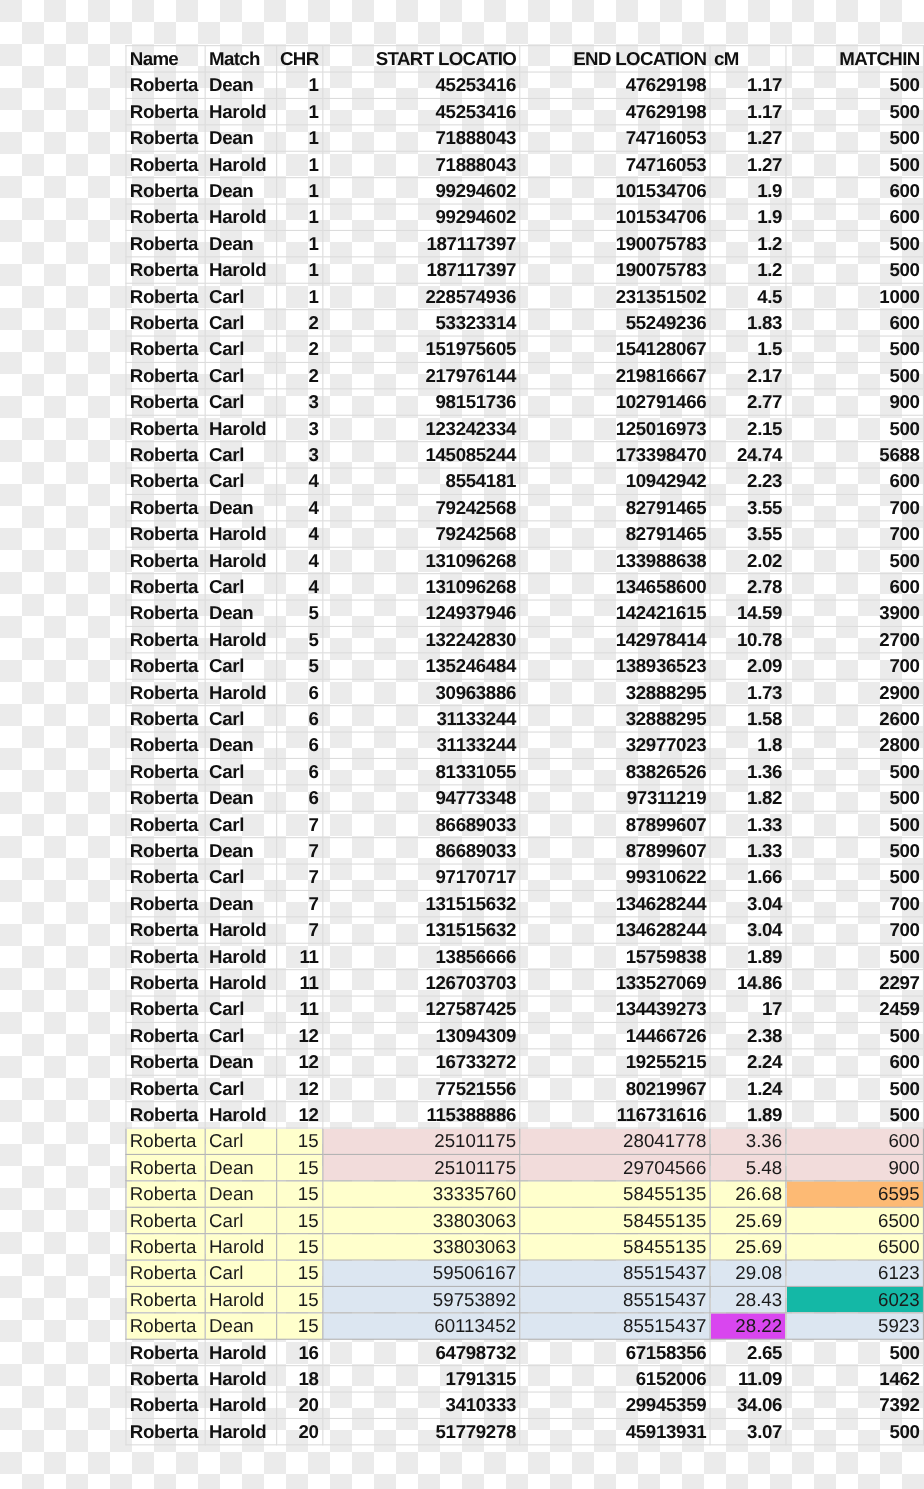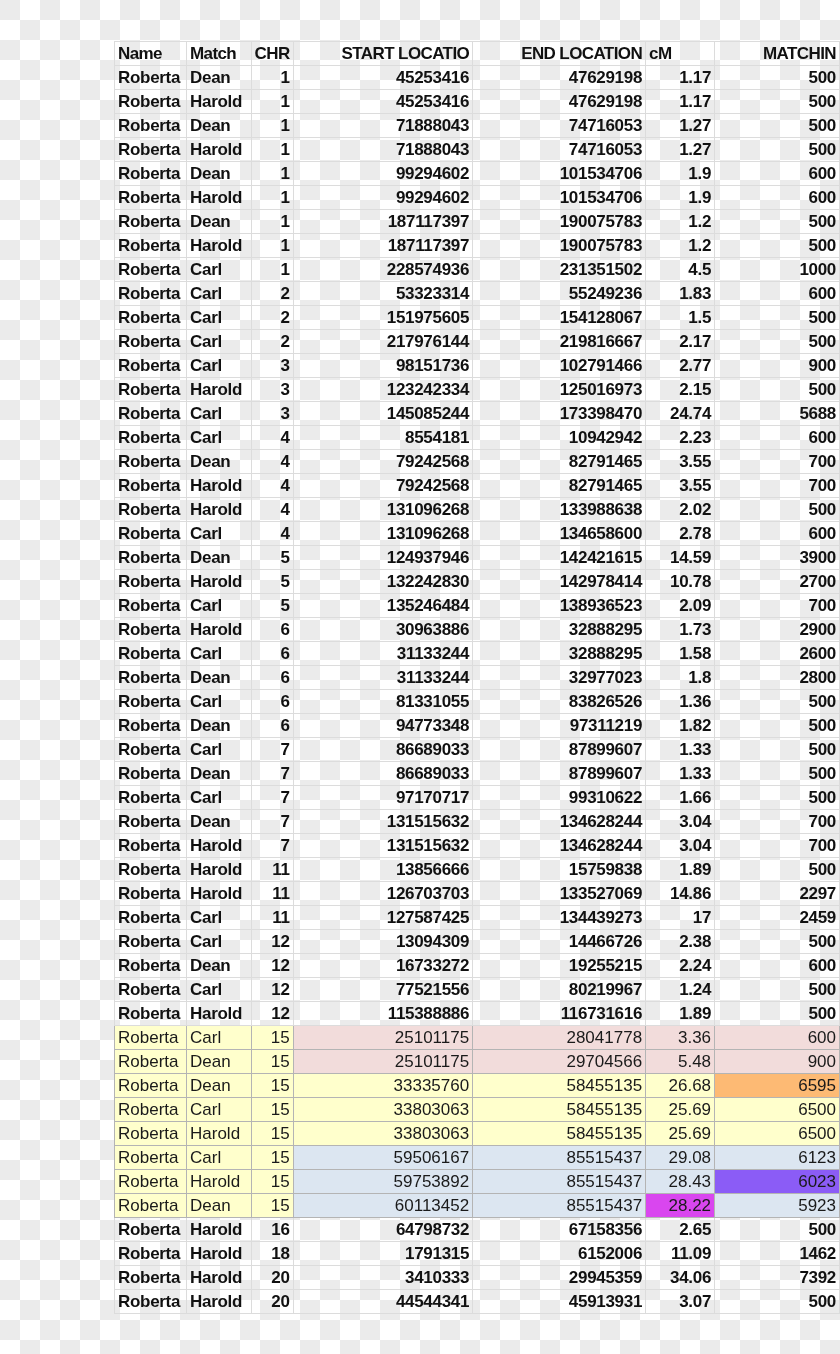--- a/index.html
+++ b/index.html
@@ -508,21 +508,21 @@
         <td class="num" style="background: rgb(220, 230, 241);">29.08</td>
         <td class="num" style="background: rgb(220, 230, 241);">6123</td>
       </tr>
       <tr class="hl">
         <td class="txt" style="background: rgb(255, 255, 204);">Roberta</td>
         <td class="txt" style="background: rgb(255, 255, 204);">Harold</td>
         <td class="num" style="background: rgb(255, 255, 204);">15</td>
         <td class="num" style="background: rgb(220, 230, 241);">59753892</td>
         <td class="num" style="background: rgb(220, 230, 241);">85515437</td>
         <td class="num" style="background: rgb(220, 230, 241);">28.43</td>
-        <td class="num" style="background: #8b5cf6;">6023</td>
+        <td class="num" style="background: #14b8a6;">6023</td>
       </tr>
       <tr class="hl">
         <td class="txt" style="background: rgb(255, 255, 204);">Roberta</td>
         <td class="txt" style="background: rgb(255, 255, 204);">Dean</td>
         <td class="num" style="background: rgb(255, 255, 204);">15</td>
         <td class="num" style="background: rgb(220, 230, 241);">60113452</td>
         <td class="num" style="background: rgb(220, 230, 241);">85515437</td>
         <td class="num" style="background: #d946ef; padding-left: 20px;">28.22</td>
         <td class="num" style="background: rgb(220, 230, 241);">5923</td>
       </tr>
@@ -550,19 +550,19 @@
         <td class="num">20</td>
         <td class="num">3410333</td>
         <td class="num">29945359</td>
         <td class="num">34.06</td>
         <td class="num">7392</td>
       </tr>
       <tr>
         <td class="txt">Roberta</td>
         <td class="txt">Harold</td>
         <td class="num">20</td>
-        <td class="num">44544341</td>
+        <td class="num">51779278</td>
         <td class="num">45913931</td>
         <td class="num">3.07</td>
         <td class="num">500</td>
       </tr>
     </tbody>
 </table>
 
 </body></html>

